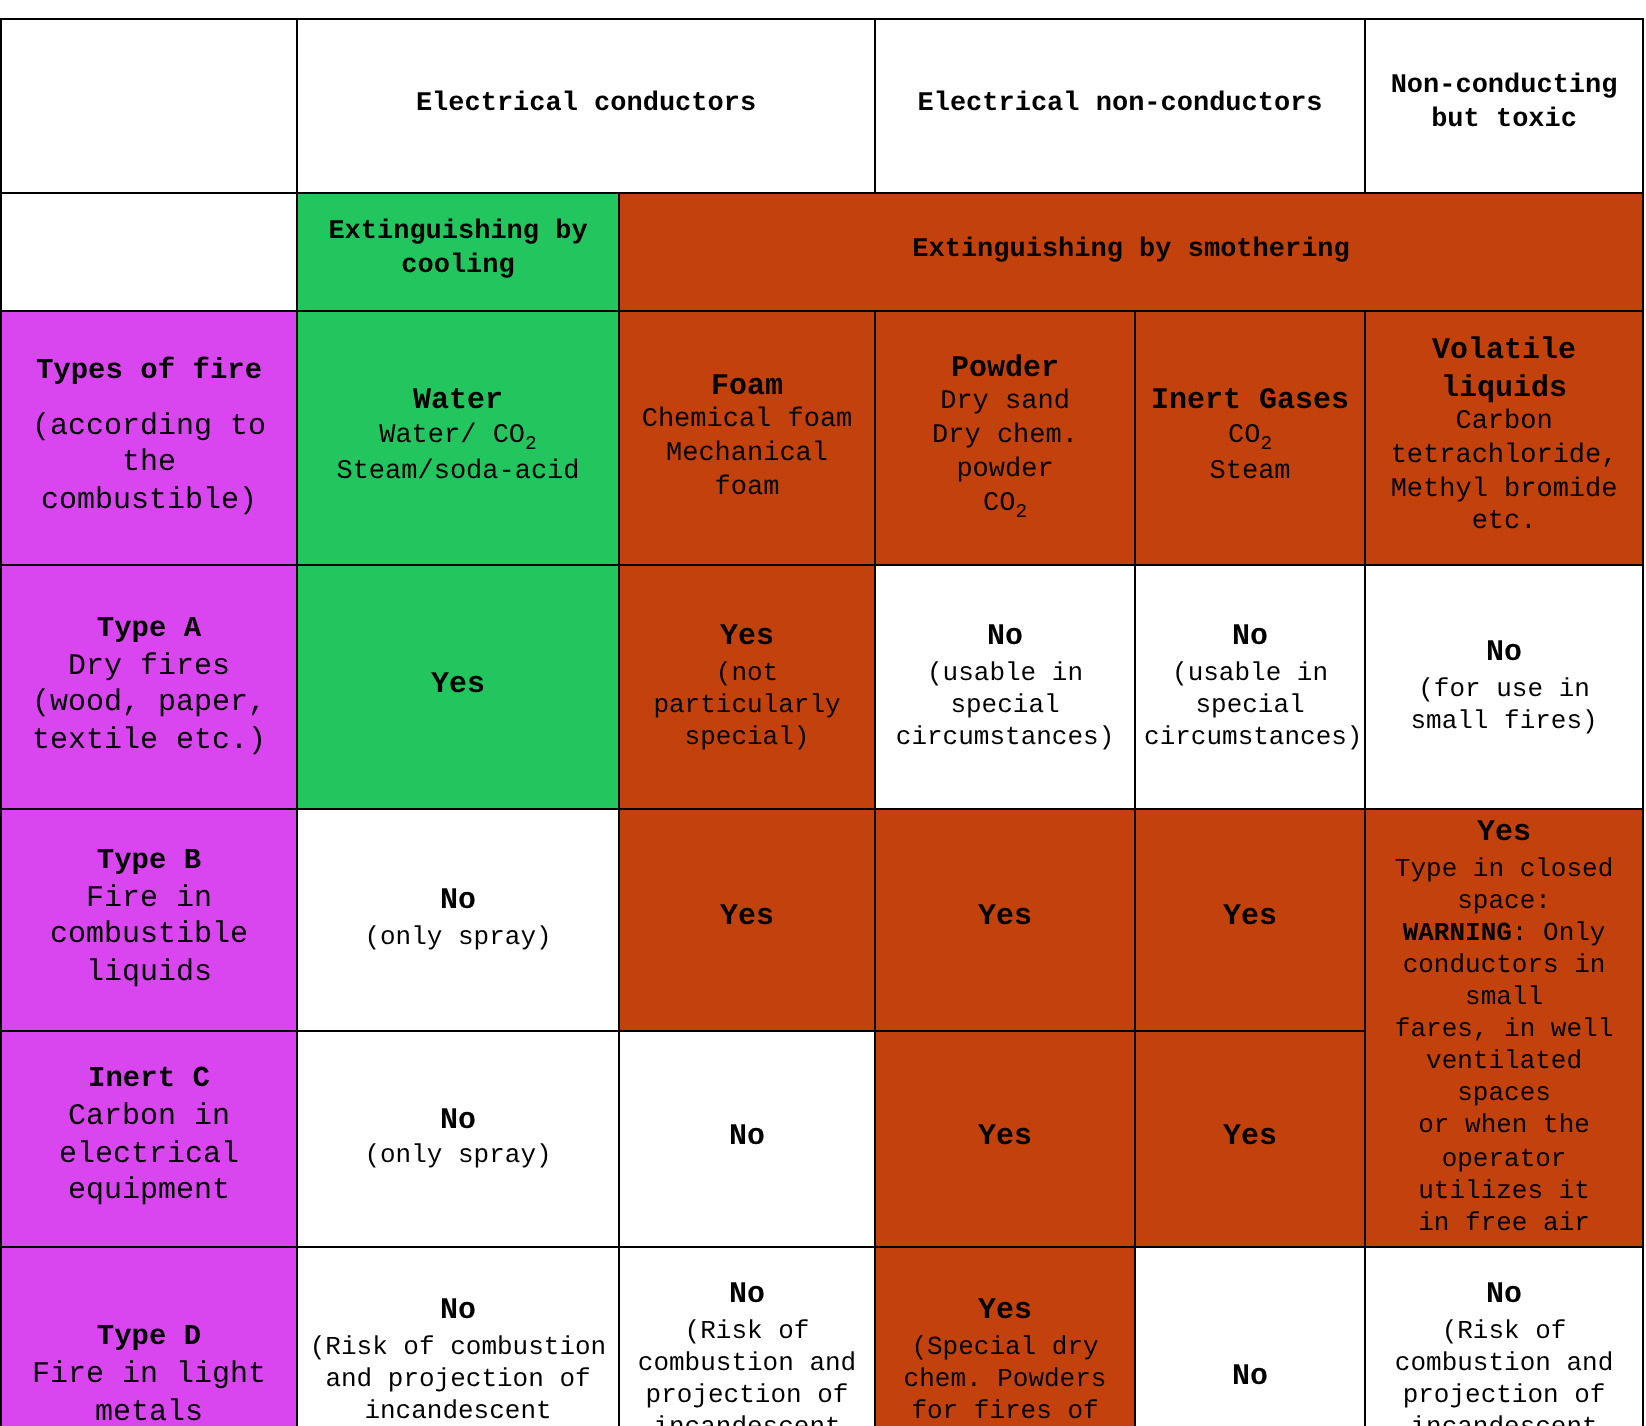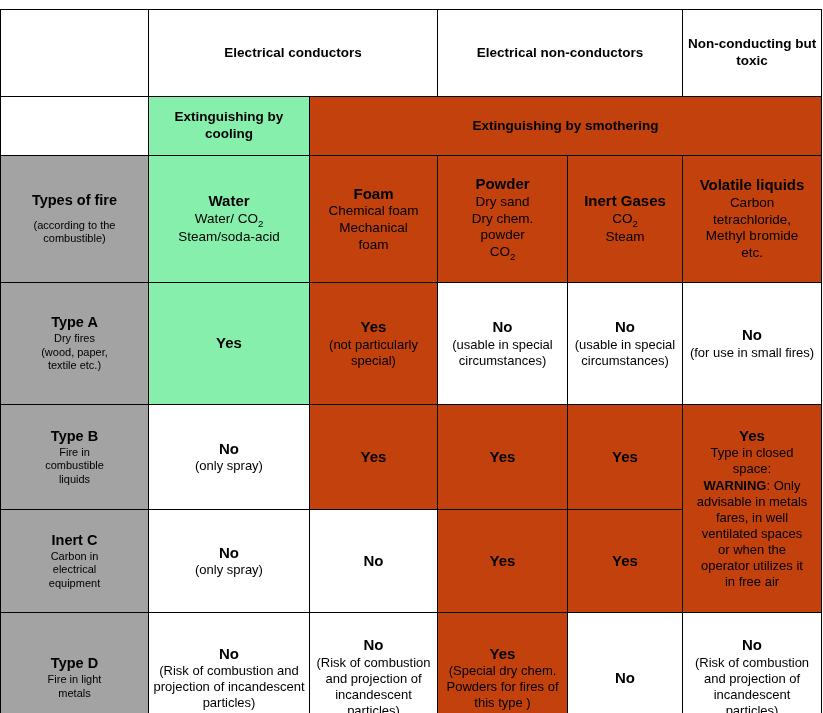--- a/index.html
+++ b/index.html
@@ -11,20 +11,21 @@
     width: 823px;
     height: 713px;
     font-family: "Liberation Sans", sans-serif;
     color: #000000;
     overflow: hidden;
   }
   #sheet {
     position: relative;
     width: 823px;
     height: 521px;
+    font-family: Liberation Mono, monospace;
   }
   table.fire-table {
     position: absolute;
     left: 0px;
     top: 9px;
     border-collapse: collapse;
     table-layout: fixed;
     width: 821px;
   }
   table.fire-table td {
@@ -40,30 +41,30 @@
   col.c1 { width: 161px; }
   col.c2 { width: 128px; }
   col.c3 { width: 130px; }
   col.c4 { width: 115px; }
   col.c5 { width: 139px; }
 
   
   .fill-none   { background: transparent; border: none; }
   .fill-white  { background: #FFFFFF; }
   .fill-gray   { background: #c2410c; }
-  .fill-blue   { background: #86efac; }
-  .fill-orange { background: #a3a3a3; }
+  .fill-blue   { background: #22c55e; }
+  .fill-orange { background: #d946ef; }
   .hdr { font-weight: bold; font-size: 14.5px; }
 
   .cell-main { font-weight: bold; font-size: 15px; display: block; }
   .cell-note { font-weight: normal; font-size: 13px; display: block; }
   .cell-line { font-weight: normal; font-size: 13.5px; display: block; }
 
   .row-label-title { font-weight: bold; font-size: 14.5px; display: block; }
-  .row-label-sub { font-weight: normal; font-size: 11px; display: block; }
+  .row-label-sub { font-weight: normal; font-size: 15px; display: block; }
   .spacer-gap { display: block; height: 9px; }
 
   sub { font-size: 0.72em; vertical-align: sub; }
 
   .warn { font-weight: bold; text-align: right; }
 </style>
 </head>
 <body>
 
 <div id="sheet">
@@ -181,21 +182,21 @@
           <span class="cell-main">Yes</span>
         </td>
         <td class="fill-gray">
           <span class="cell-main">Yes</span>
         </td>
         <td class="fill-gray" rowspan="2">
           <span class="cell-main">Yes</span>
           <span class="cell-note">Type in closed</span>
           <span class="cell-note">space:</span>
           <span class="cell-note"><span class="warn">WARNING</span><span>: Only</span></span>
-          <span class="cell-note">advisable in metals</span>
+          <span class="cell-note">conductors in small</span>
           <span class="cell-note">fares, in well</span>
           <span class="cell-note">ventilated spaces</span>
           <span class="cell-note">or when the</span>
           <span class="cell-note">operator utilizes it</span>
           <span class="cell-note">in free air</span>
         </td>
       </tr>
 
       <tr>
         <td class="fill-orange" style="height:96px;">

